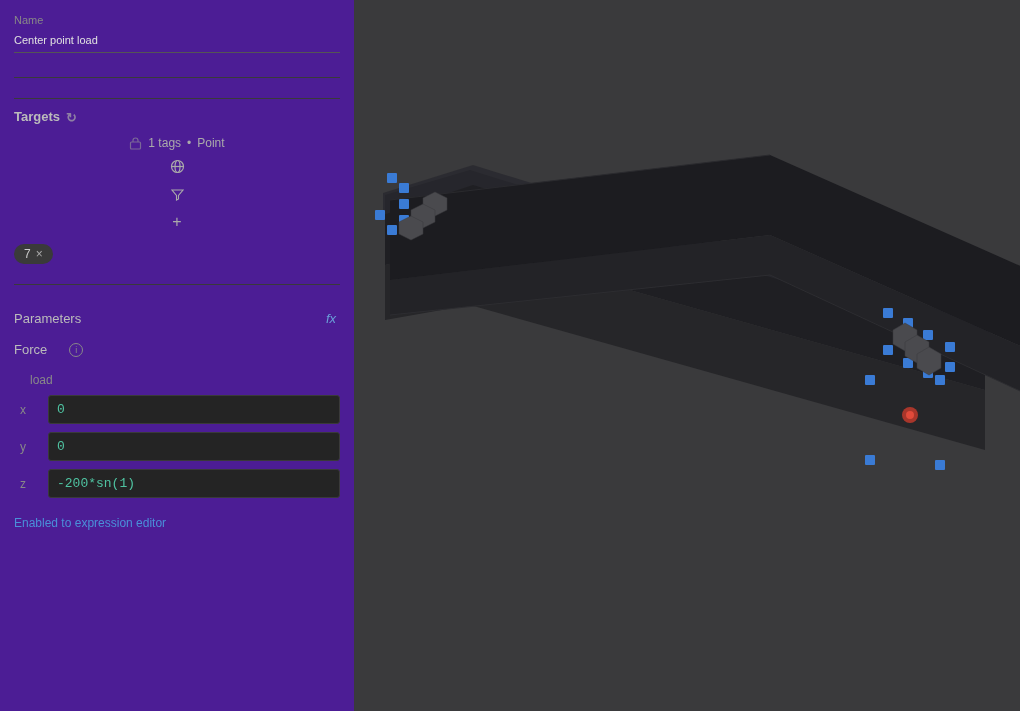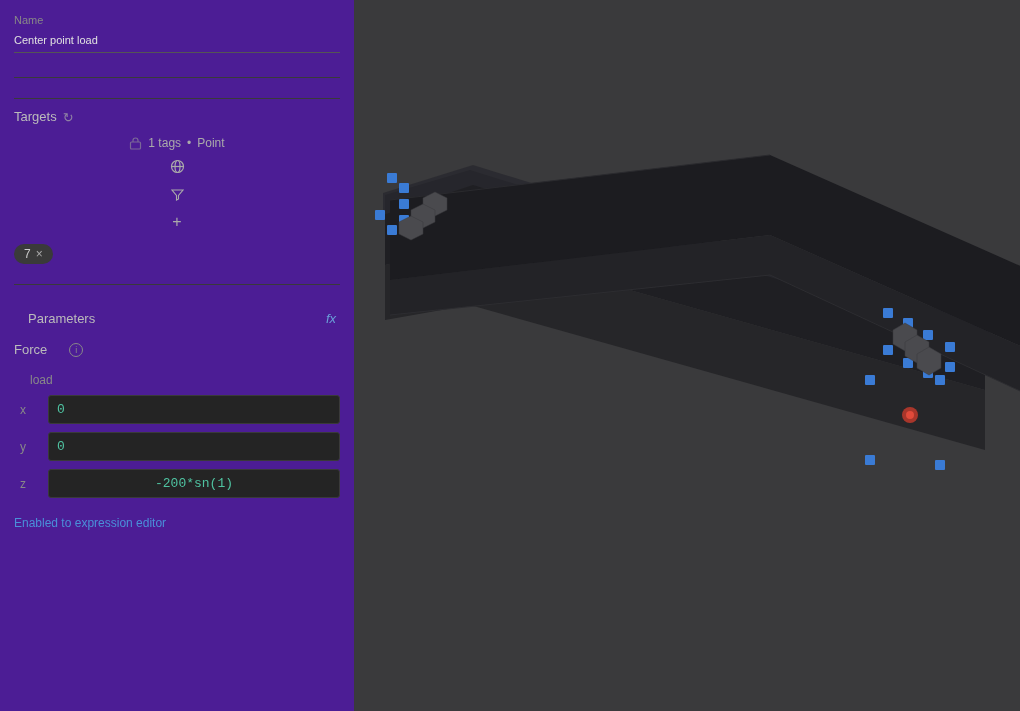--- a/index.html
+++ b/index.html
@@ -77,20 +77,21 @@
       height: 10px;
     }
 
     .section-header {
       display: flex;
       align-items: flex-end;
       gap: 6px;
       font-size: 13px;
       color: #bbb;
       margin-bottom: 12px;
+      font-weight: bold;
     }
 
     .section-header .refresh-icon {
       width: 14px;
       height: 14px;
       opacity: 0.7;
     }
 
     .targets-toolbar {
       display: flex;
@@ -161,21 +162,20 @@
     .parameters-header {
       display: flex;
       align-items: center;
       justify-content: space-between;
       margin-bottom: 14px;
     }
 
     .parameters-title {
       font-size: 13px;
       color: #bbb;
-      margin-left: 14px;
     }
 
     .fx-btn {
       background: transparent;
       border: none;
       color: #6a9fd8;
       cursor: pointer;
       font-size: 13px;
       font-style: italic;
       padding: 2px 4px;
@@ -349,21 +349,21 @@
 
     
     <div class="coord-row">
       <span class="coord-label">y</span>
       <input class="coord-input" value="0" style="color: rgb(79, 195, 161);">
     </div>
 
     
     <div class="coord-row">
       <span class="coord-label">z</span>
-      <input class="coord-input" value="-200*sn(1)" style="color: rgb(79, 195, 161); text-align: center;">
+      <input class="coord-input" value="-200*sn(1)" style="color: rgb(79, 195, 161);">
     </div>
 
     <a class="switch-link">Enabled to expression editor</a>
   </div>
 </div>
 
 <div class="viewport">
   <div class="beam-container">
     <svg class="beam-svg" viewBox="0 0 665 711" xmlns="http://www.w3.org/2000/svg">
 

